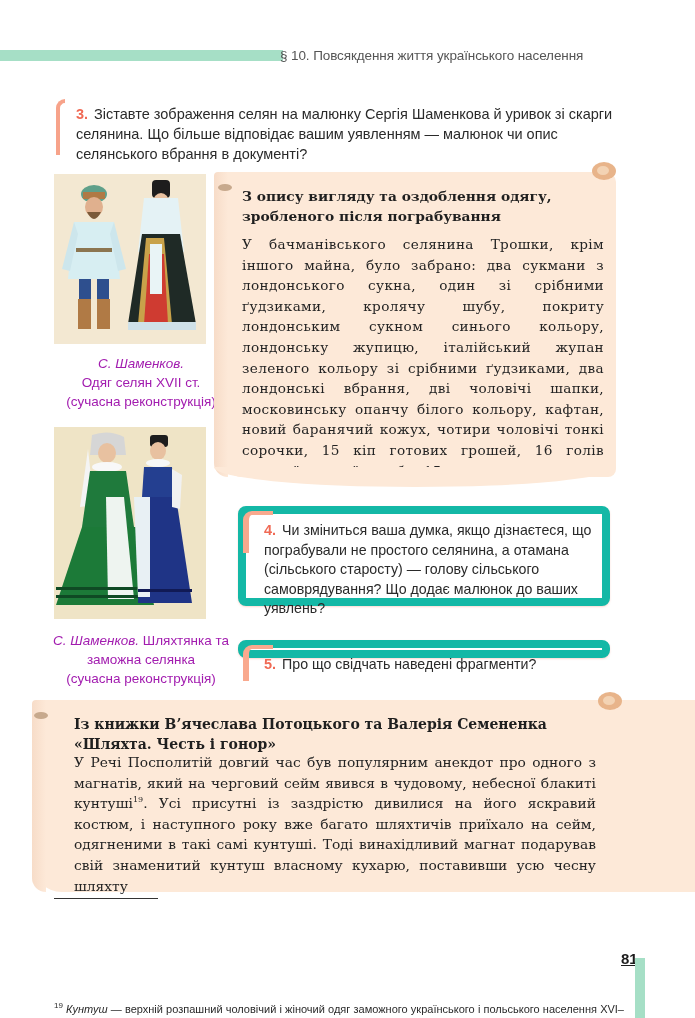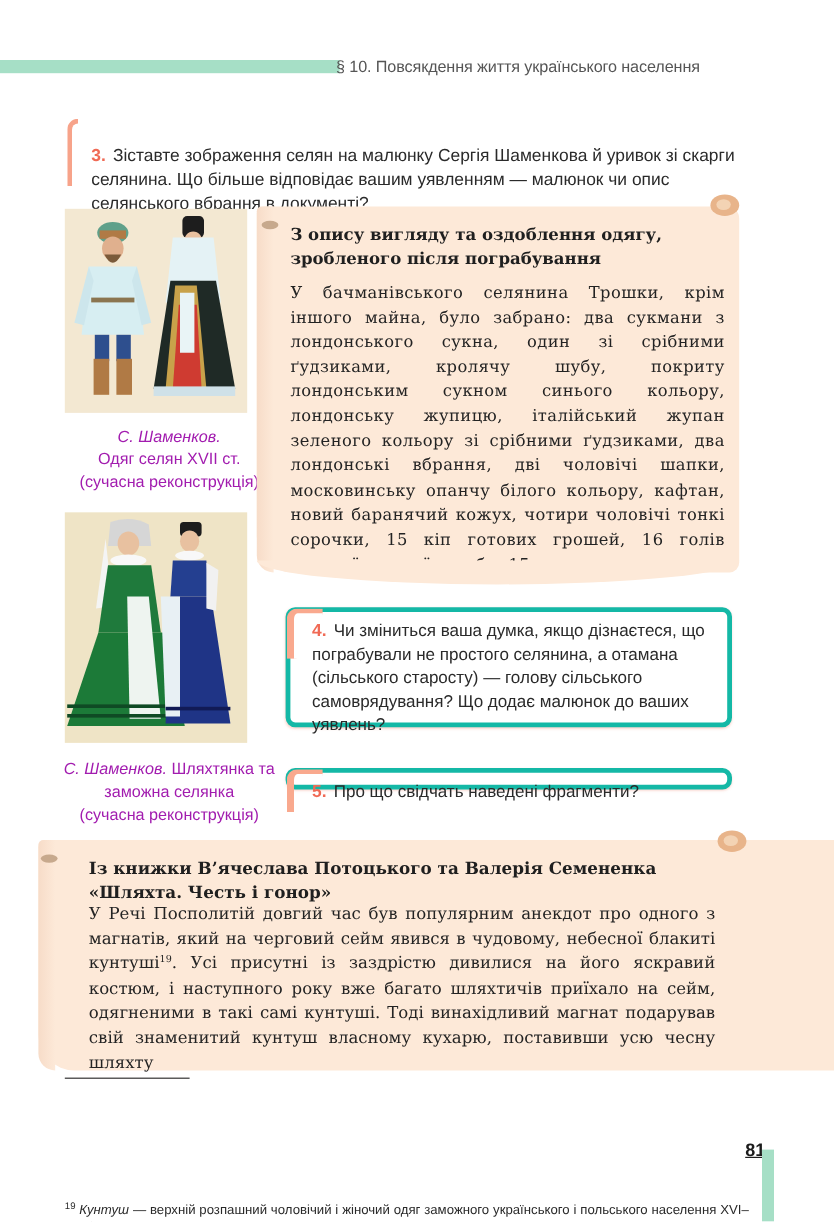--- a/index.html
+++ b/index.html
@@ -7,21 +7,21 @@
     body { position: relative; font-family: "Liberation Sans", sans-serif; color: #222; }
 
     .header-bar { position: absolute; left: 0; top: 50px; width: 283px; height: 11px; background: #a6dfc6; }
     .header-title { position: absolute; left: 280px; top: 48px; font-size: 13.5px; color: #555; letter-spacing: -0.1px; white-space: nowrap; }
 
     
     .task3 { position: absolute; left: 56px; top: 99px; width: 560px; }
     .task3 .bracket { position: absolute; left: 0; top: 0; width: 9px; height: 56px;
       border-left: 4px solid #f7a38a; border-top: 4px solid #f7a38a; border-top-left-radius: 10px; }
     .qnum { color: #f06a55; font-weight: bold; font-size: 14.5px; }
-    .task3 .qtext { position: absolute; left: 20px; top: 5px; width: 548px; font-size: 14.5px; line-height: 20px; color: #2a2a2a; margin-top: 16px; }
+    .task3 .qtext { position: absolute; left: 20px; top: 5px; width: 548px; font-size: 14.5px; line-height: 20px; color: #2a2a2a; }
     .task3 .qtext .qnum { margin-right: 6px; }
 
     
     .pic { position: absolute; background: #f2e6cc; overflow: hidden; }
     .pic1 { left: 54px; top: 174px; width: 152px; height: 170px; background: #f3e8d2; }
     .pic2 { left: 54px; top: 427px; width: 152px; height: 192px; background: #efe4c6; }
     .caption { position: absolute; text-align: center; font-size: 13.5px; line-height: 19px; color: #a21caf; }
     .caption i { font-style: italic; }
     .cap1 { left: 48px; top: 354px; width: 186px; }
     .cap2 { left: 48px; top: 631px; width: 186px; }
@@ -34,21 +34,21 @@
     .roll { position: absolute; width: 24px; height: 18px; border-radius: 50%; background: #e8b48a; }
     .roll::after { content: ""; position: absolute; left: 5px; top: 4px; width: 12px; height: 9px; border-radius: 50%; background: #f3d3b4; }
     .roll-small { position: absolute; width: 14px; height: 7px; border-radius: 50%; background: #c7a98d; }
 
     .scroll-title { position: absolute; font-family: "DejaVu Serif", serif; font-weight: bold; font-size: 13.8px; line-height: 20px; color: #1f1f1f; }
     .scroll-body { position: absolute; font-family: "DejaVu Serif", serif; font-size: 13.6px; line-height: 20.6px; color: #232323; text-align: justify; }
     .s1-title { left: 28px; top: 14px; width: 360px; }
     .s1-body { left: 28px; top: 62px; width: 362px; letter-spacing: 0.35px; }
 
     
-    .taskbox { position: absolute; border: 4px solid #14b8a6; border-radius: 8px; background: #fff; box-shadow: 0 1px 2px rgba(240,140,120,0.35); }
+    .taskbox { position: absolute; border: 8px solid #14b8a6; border-radius: 8px; background: #fff; box-shadow: 0 1px 2px rgba(240,140,120,0.35); }
     .taskbox .corner { position: absolute; left: -3px; top: -3px; width: 30px; height: 42px; border-left: 6px solid #f9a98e; border-top: 4px solid #f9a98e; border-top-left-radius: 9px; }
     .task4 { left: 238px; top: 506px; width: 372px; height: 100px; }
     .task5 { left: 238px; top: 640px; width: 372px; height: 18px; }
     .taskbox .qtext { position: absolute; left: 18px; font-size: 14.2px; line-height: 19.5px; color: #2a2a2a; }
     .task4 .qtext { top: 7px; width: 340px; }
     .task5 .qtext { top: 7px; width: 340px; }
     .taskbox .qnum { margin-right: 6px; }
 
     .scroll2 { left: 32px; top: 700px; width: 688px; height: 192px; border-radius: 6px 10px 0 30px; }
     .s2-title { left: 42px; top: 14px; width: 520px; font-size: 14px; }

